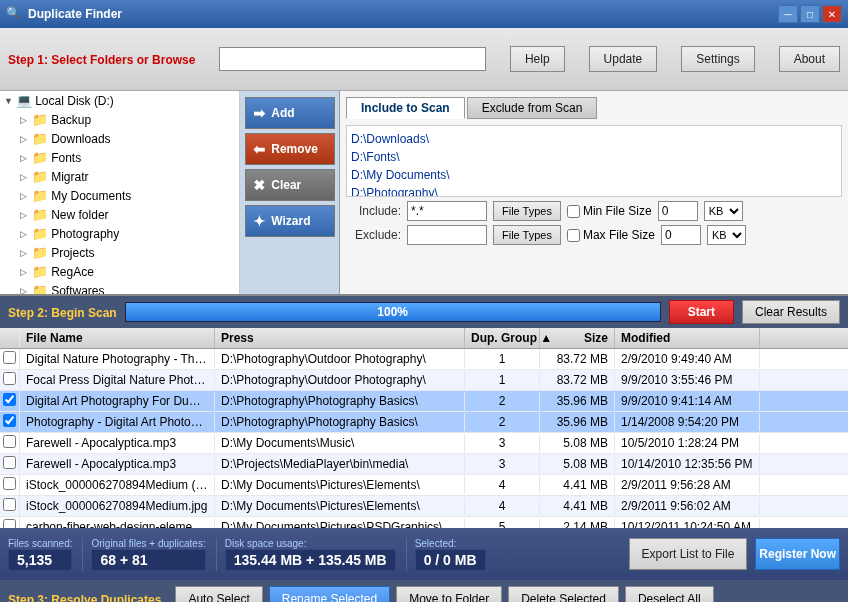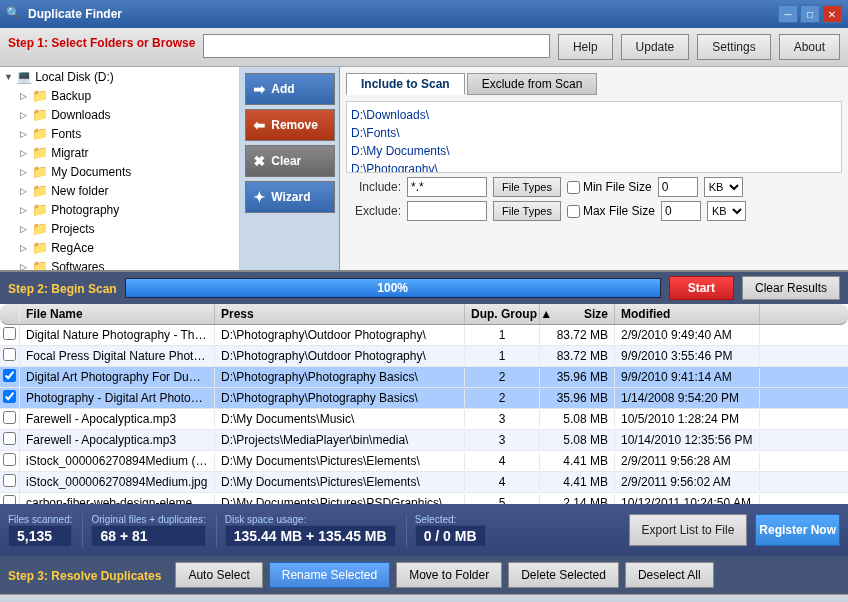--- a/index.html
+++ b/index.html
@@ -7,21 +7,21 @@
     
     
     .title-bar { background: linear-gradient(to bottom, #4a7cbf, #2a5a9f); height: 28px; display: flex; align-items: center; padding: 0 6px; color: white; }
     .title-bar-icon { width: 16px; height: 16px; margin-right: 6px; }
     .title-bar-text { flex: 1; font-size: 12px; font-weight: bold; }
     .title-bar-controls { display: flex; gap: 2px; }
     .title-btn { width: 20px; height: 18px; background: #5a8fd0; border: 1px solid #3a6fb0; color: white; cursor: pointer; display: flex; align-items: center; justify-content: center; font-size: 10px; }
     .title-btn.close { background: #cc3322; }
     
     
-    .main-toolbar { background: linear-gradient(to bottom, #e8e8e8, #d0d0d0); border-bottom: 1px solid #aaa; padding: 6px 8px; display: flex; gap: 8px; }
+    .main-toolbar { background: linear-gradient(to bottom, #e8e8e8, #d0d0d0); border-bottom: 1px solid #aaa; padding: 18px 8px; display: flex; align-items: center; gap: 24px; }
     .step-label { font-size: 14px; font-weight: bold; color: #003366; }
     .step-label span { color: #cc0000; }
     .browse-input { flex: 1; height: 24px; border: 1px solid #888; padding: 0 4px; background: white; font-size: 12px; }
     .toolbar-btn { height: 26px; padding: 0 14px; background: linear-gradient(to bottom, #f0f0f0, #d8d8d8); border: 1px solid #888; cursor: pointer; font-size: 12px; color: #222; }
     
     
     .main-content { display: flex; height: 205px; border-bottom: 2px solid #888; }
     
     
     .tree-panel { width: 240px; background: white; border-right: 1px solid #ccc; overflow-y: auto; overflow-x: auto; }
@@ -54,21 +54,21 @@
     .filter-unit { height: 20px; border: 1px solid #888; background: white; font-size: 11px; }
     
     
     .step2-bar { background: linear-gradient(to bottom, #5577aa, #3355880); height: 32px; display: flex; align-items: center; padding: 0 8px; gap: 8px; background: #445577; }
     .step2-label { color: white; font-size: 13px; font-weight: bold; }
     .step2-label span { color: #ffcc44; }
     .progress-bar-container { flex: 1; height: 20px; background: #003366; border: 1px solid #224; position: relative; }
     .progress-bar-fill { height: 100%; background: linear-gradient(to bottom, #55aaff, #2277dd); width: 100%; display: flex; align-items: center; justify-content: center; color: white; font-weight: bold; font-size: 12px; }
     .start-btn { height: 24px; padding: 0 18px; background: linear-gradient(to bottom, #ff4444, #cc2222); border: 1px solid #aa1111; color: white; cursor: pointer; font-weight: bold; }
     .clear-results-btn { height: 24px; padding: 0 12px; background: linear-gradient(to bottom, #e8e8e8, #d0d0d0); border: 1px solid #888; cursor: pointer; }
-    .table-header { display: flex; background: linear-gradient(to bottom, #e8e8e8, #d0d0d0); border-bottom: 1px solid #999; border-radius: 8px; }
+    .table-header { display: flex; background: linear-gradient(to bottom, #e8e8e8, #d0d0d0); border-bottom: 1px solid #999; }
     .th { padding: 3px 6px; border-right: 1px solid #bbb; font-weight: bold; cursor: pointer; white-space: nowrap; user-select: none; }
     .table-body { flex: 1; overflow-y: auto; overflow-x: auto; }
     .table-row { display: flex; border-bottom: 1px solid #e8e8e8; align-items: center; }
     .td { padding: 2px 6px; border-right: 1px solid #e8e8e8; white-space: nowrap; overflow: hidden; text-overflow: ellipsis; }
     .td-check { width: 20px; padding: 2px 3px; }
     .col-name { width: 195px; }
     .col-path { width: 250px; }
     .col-dup { width: 75px; text-align: center; }
     .col-size { width: 75px; text-align: right; }
     .col-mod { width: 145px; }

